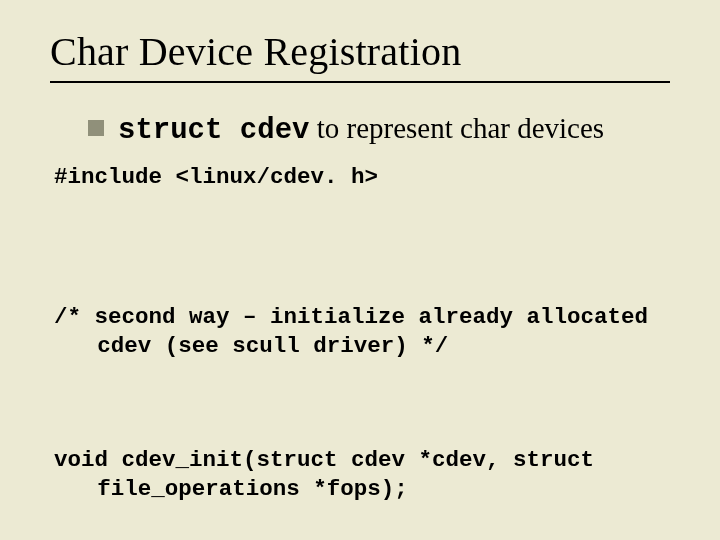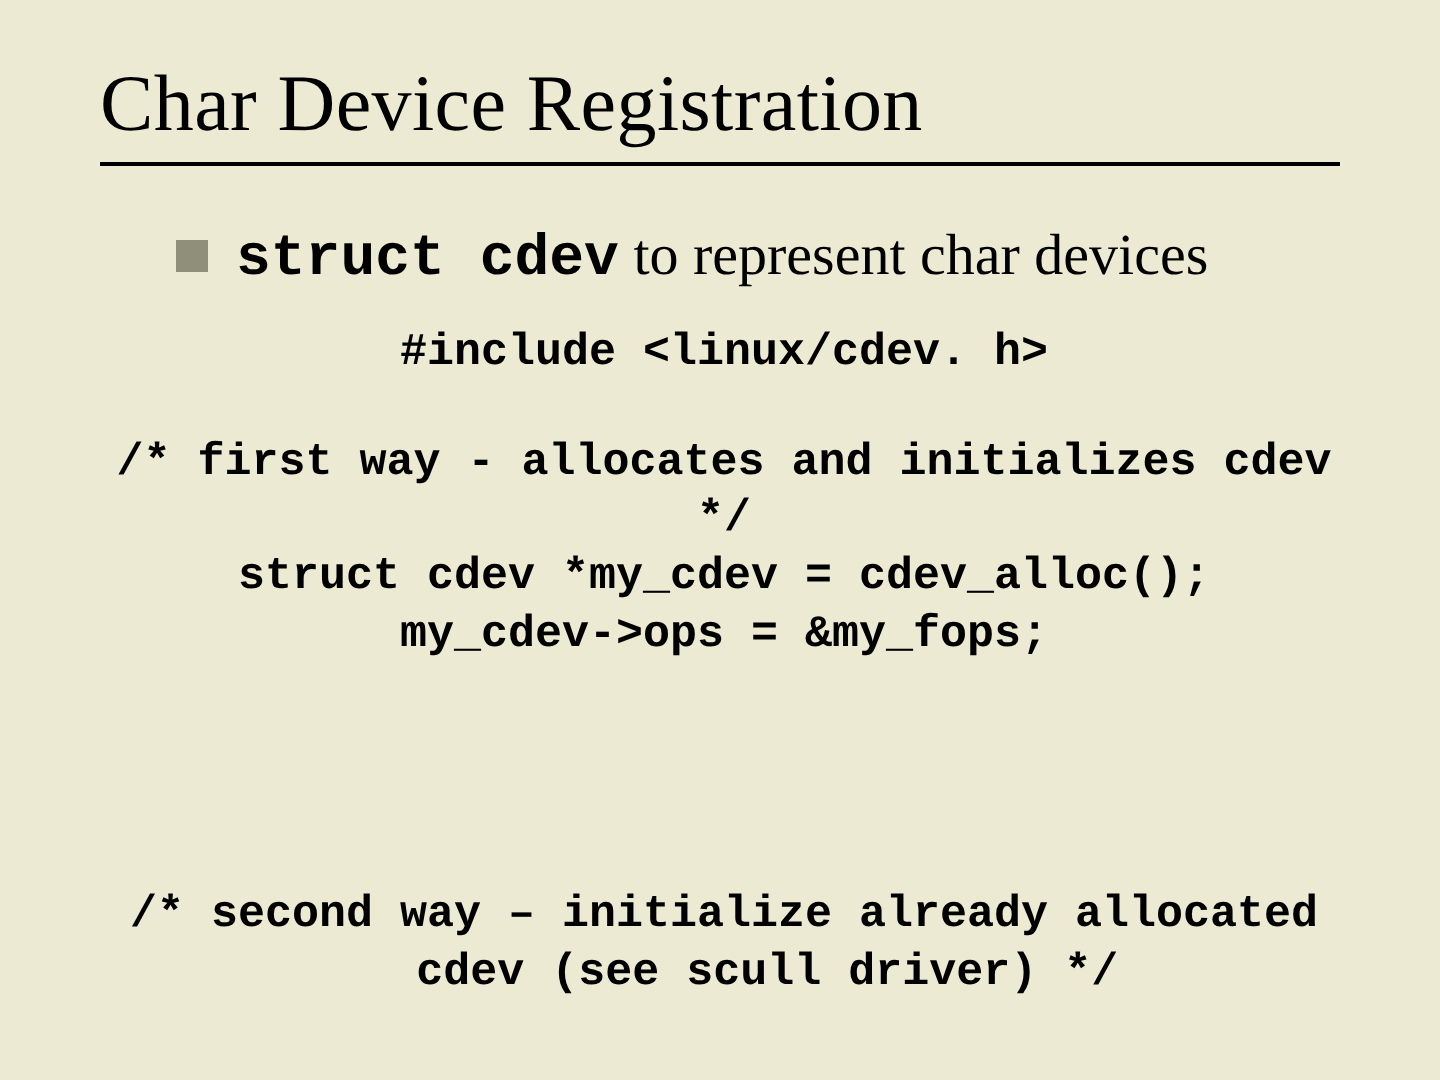--- a/index.html
+++ b/index.html
@@ -53,21 +53,20 @@
     font-weight: bold;
   }
   .code-block {
     font-family: "Courier New", Courier, monospace;
     font-weight: bold;
     font-size: 22.5px;
     line-height: 1.28;
     white-space: pre-wrap;
     margin-left: 4px;
     color: #000;
-    text-align: center;
   }
   .code-block + .code-block {
     margin-top: 26px;
   }
   .wrap-indent {
     display: block;
     padding-left: 3.2ch;
     text-indent: -3.2ch;
     margin-top: 28px;
   }
@@ -82,22 +81,19 @@
 
   <div class="bullet-row">
     <div class="bullet"></div>
     <div class="bullet-text">
       <span class="mono">struct cdev</span><span> to represent char devices</span>
     </div>
   </div>
 
   <div class="code-block">#include &lt;linux/cdev. h&gt;</div>
 
-  <div class="code-block">/* first way - allocates and initializes cdev */
-struct cdev *my_cdev = cdev_alloc();
-my_cdev-&gt;ops = &amp;my_fops;</div>
 
   <div class="code-block">
     <span class="wrap-indent">/* second way – initialize already allocated cdev (see scull driver) */</span>
     <span class="wrap-indent">void cdev_init(struct cdev *cdev, struct file_operations *fops);</span>
   </div>
 
 </div>
 
 </body></html>

